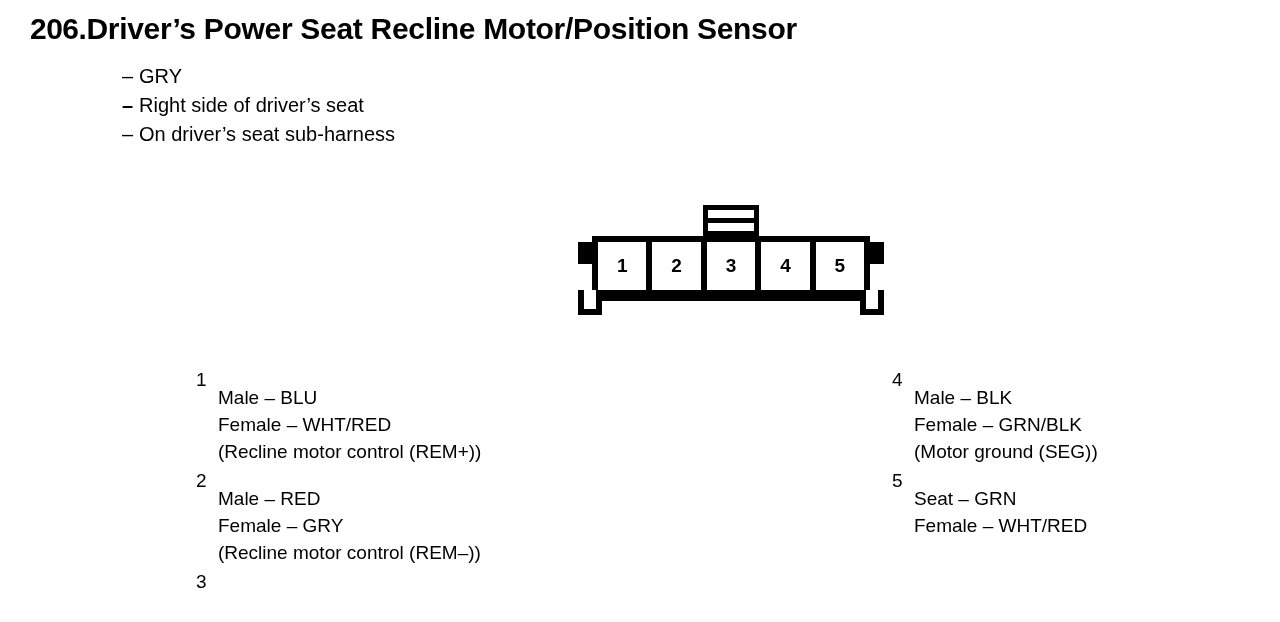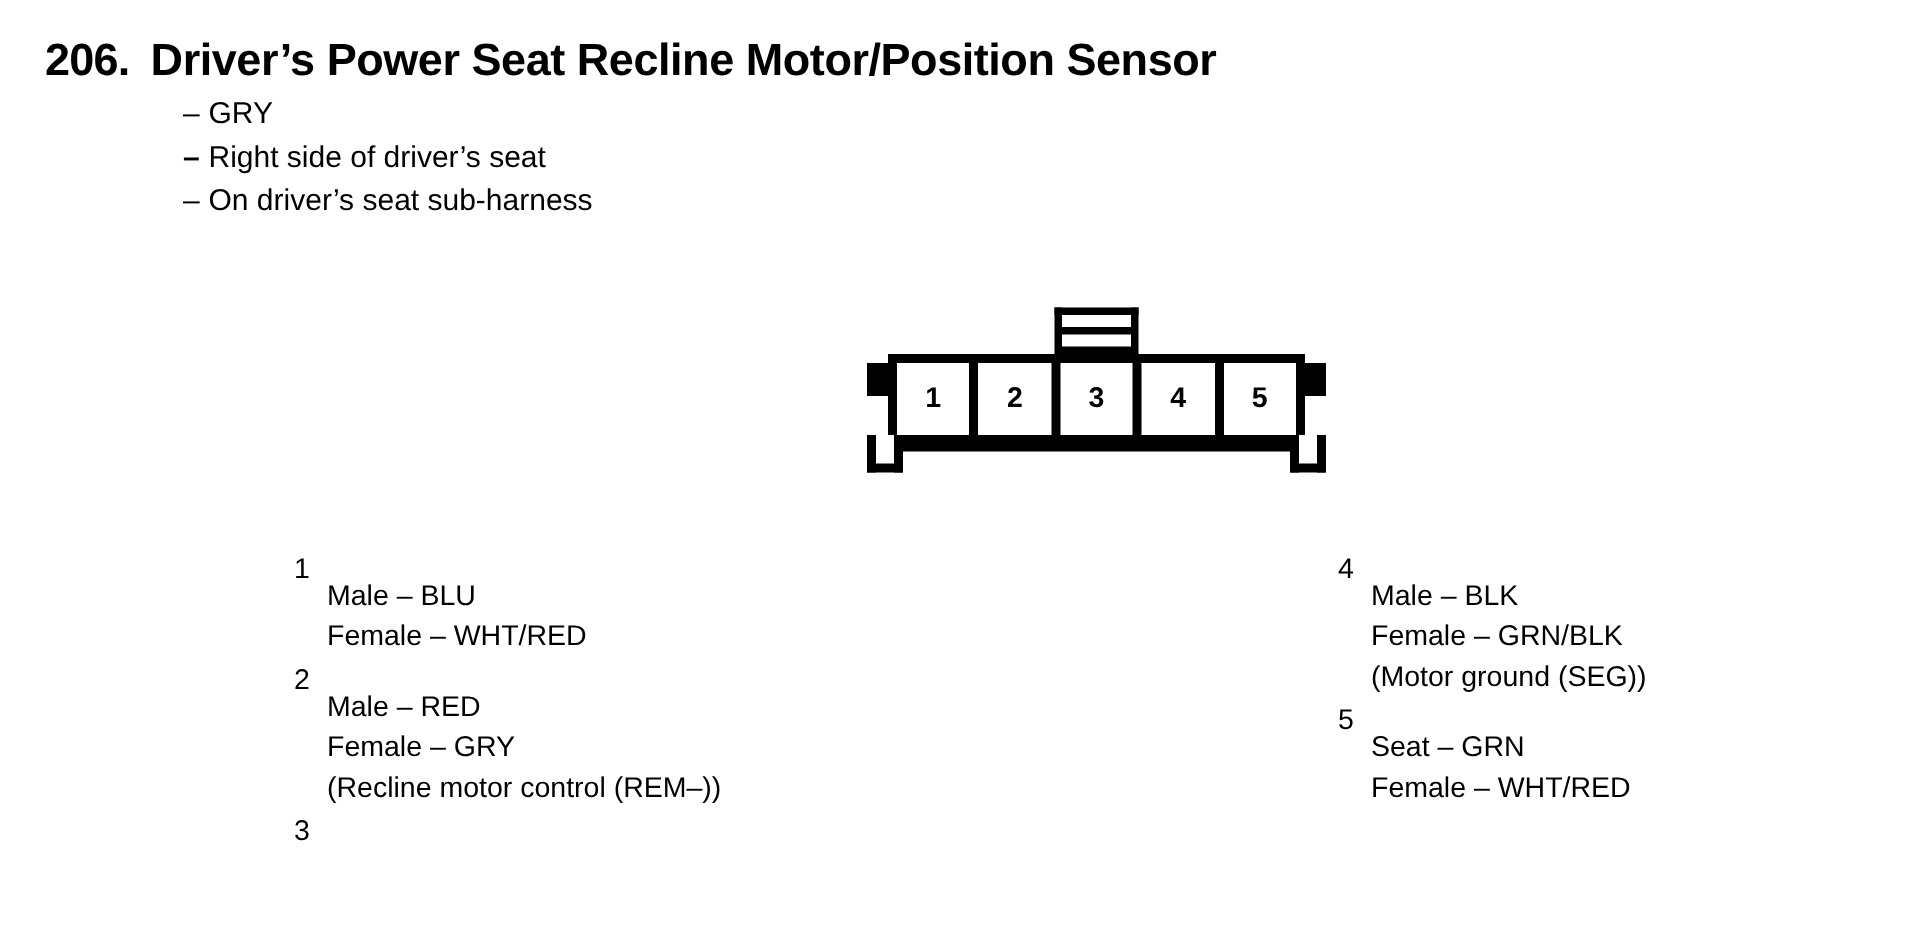--- a/index.html
+++ b/index.html
@@ -14,34 +14,33 @@
     position: relative;
     font-family: "Liberation Sans", sans-serif;
     color: #000000;
     overflow: hidden;
   }
 
   
   .heading {
     position: absolute;
     left: 30px;
-    top: 24px;
+    top: 12px;
     display: flex;
     align-items: center;
     white-space: nowrap;
   }
   .heading-number {
     font-size: 30px;
     font-weight: bold;
     letter-spacing: -0.5px;
   }
   .heading-title {
     font-size: 30px;
     font-weight: bold;
-    margin-left: 14px;
     letter-spacing: -0.3px;
   }
 
   
   .meta-list {
     position: absolute;
     left: 122px;
     top: 62px;
   }
   .meta-item {
@@ -238,20 +237,21 @@
   <div class="foot right"></div>
 </div>
 
 <div class="pin-col left">
 
   <div class="pin-entry">
     <span class="pin-entry-num">1</span>
     <span class="pin-entry-lines">
       <span>Male – BLU</span><br>
       <span>Female – WHT/RED</span><br>
+      <span>(Recline motor control (REM+))</span>
     </span>
   </div>
 
   <div class="pin-entry">
     <span class="pin-entry-num">2</span>
     <span class="pin-entry-lines">
       <span>Male – RED</span><br>
       <span>Female – GRY</span><br>
       <span>(Recline motor control (REM–))</span>
     </span>

